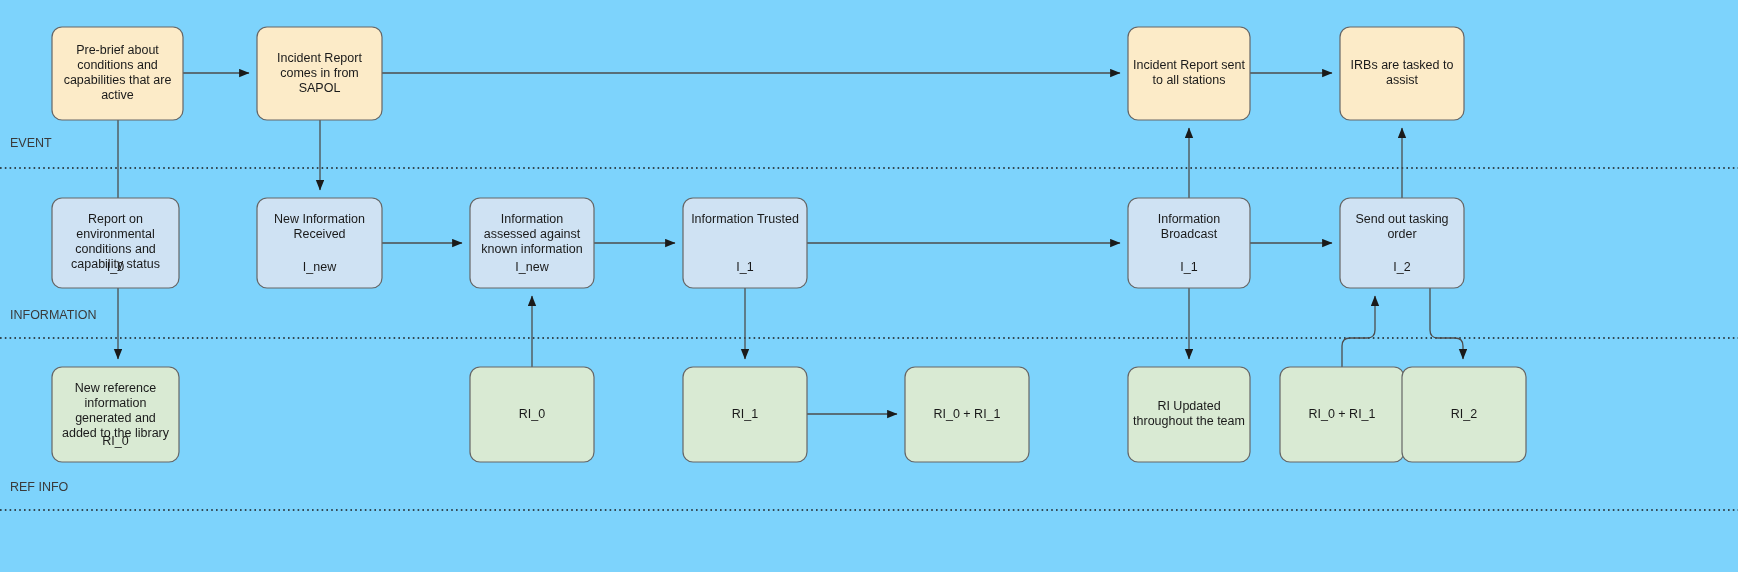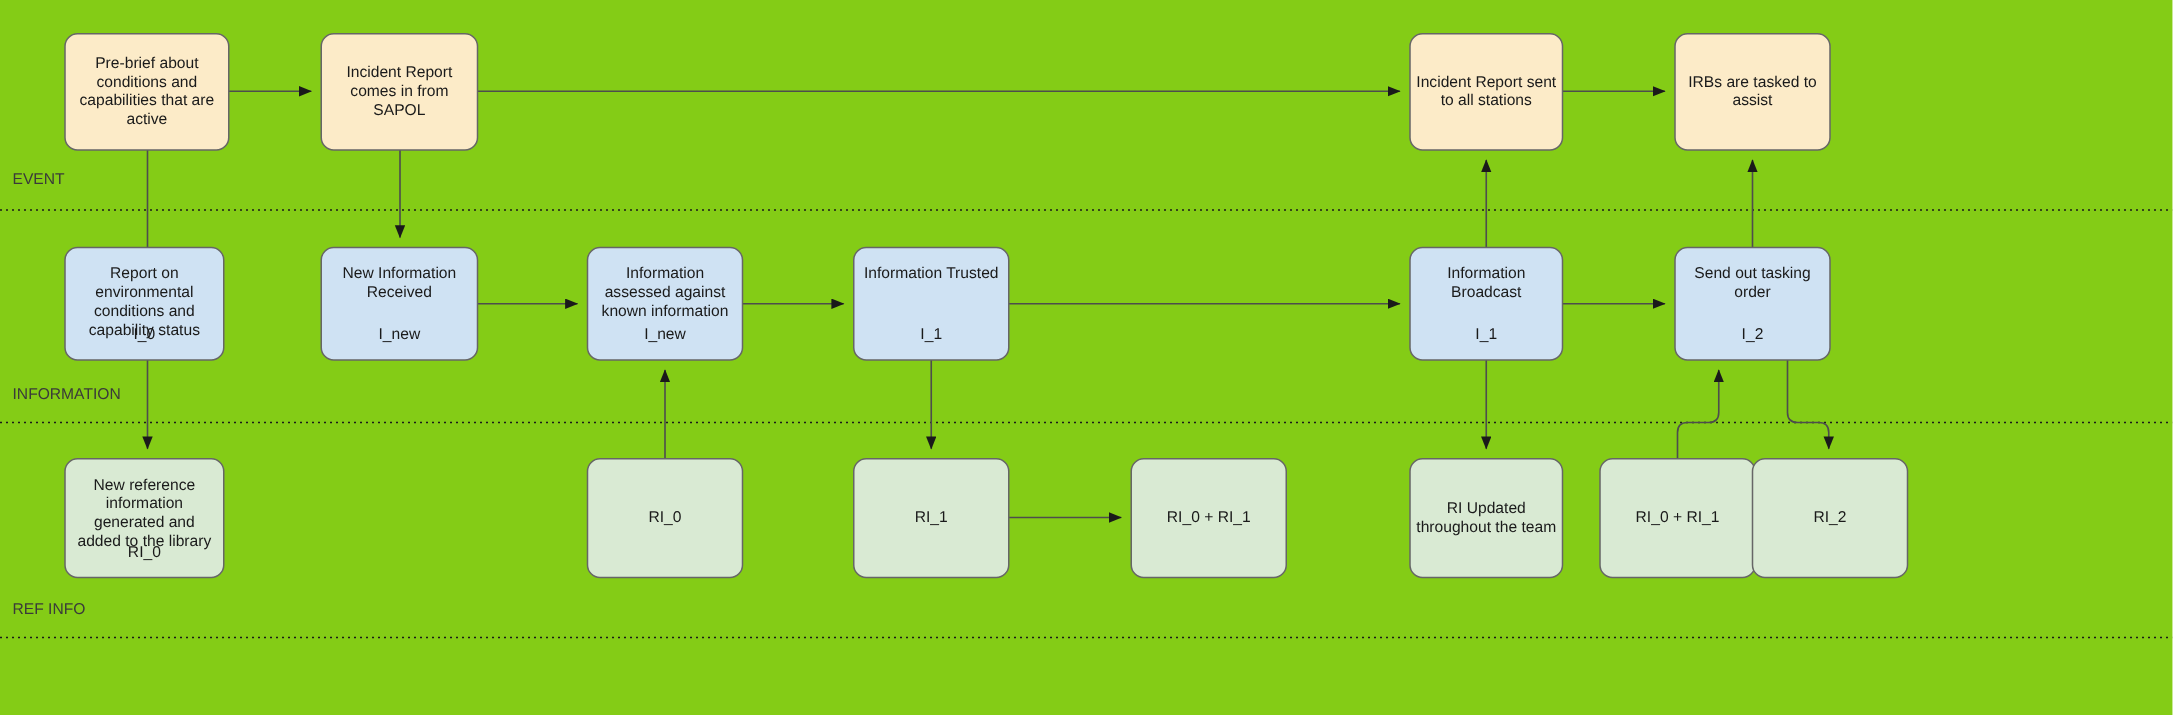--- a/index.html
+++ b/index.html
@@ -10,21 +10,21 @@
   body {
     width: 1738px;
     height: 572px;
     font-family: "Liberation Sans", sans-serif;
     overflow: hidden;
   }
   #diagram-root {
     position: relative;
     width: 1738px;
     height: 572px;
-    background: #84cc16;
+    background: #7dd3fc;
   }
   svg.canvas {
     position: absolute;
     top: 0;
     left: 0;
     width: 1738px;
     height: 572px;
     display: block;
   }
   .node-rect {

